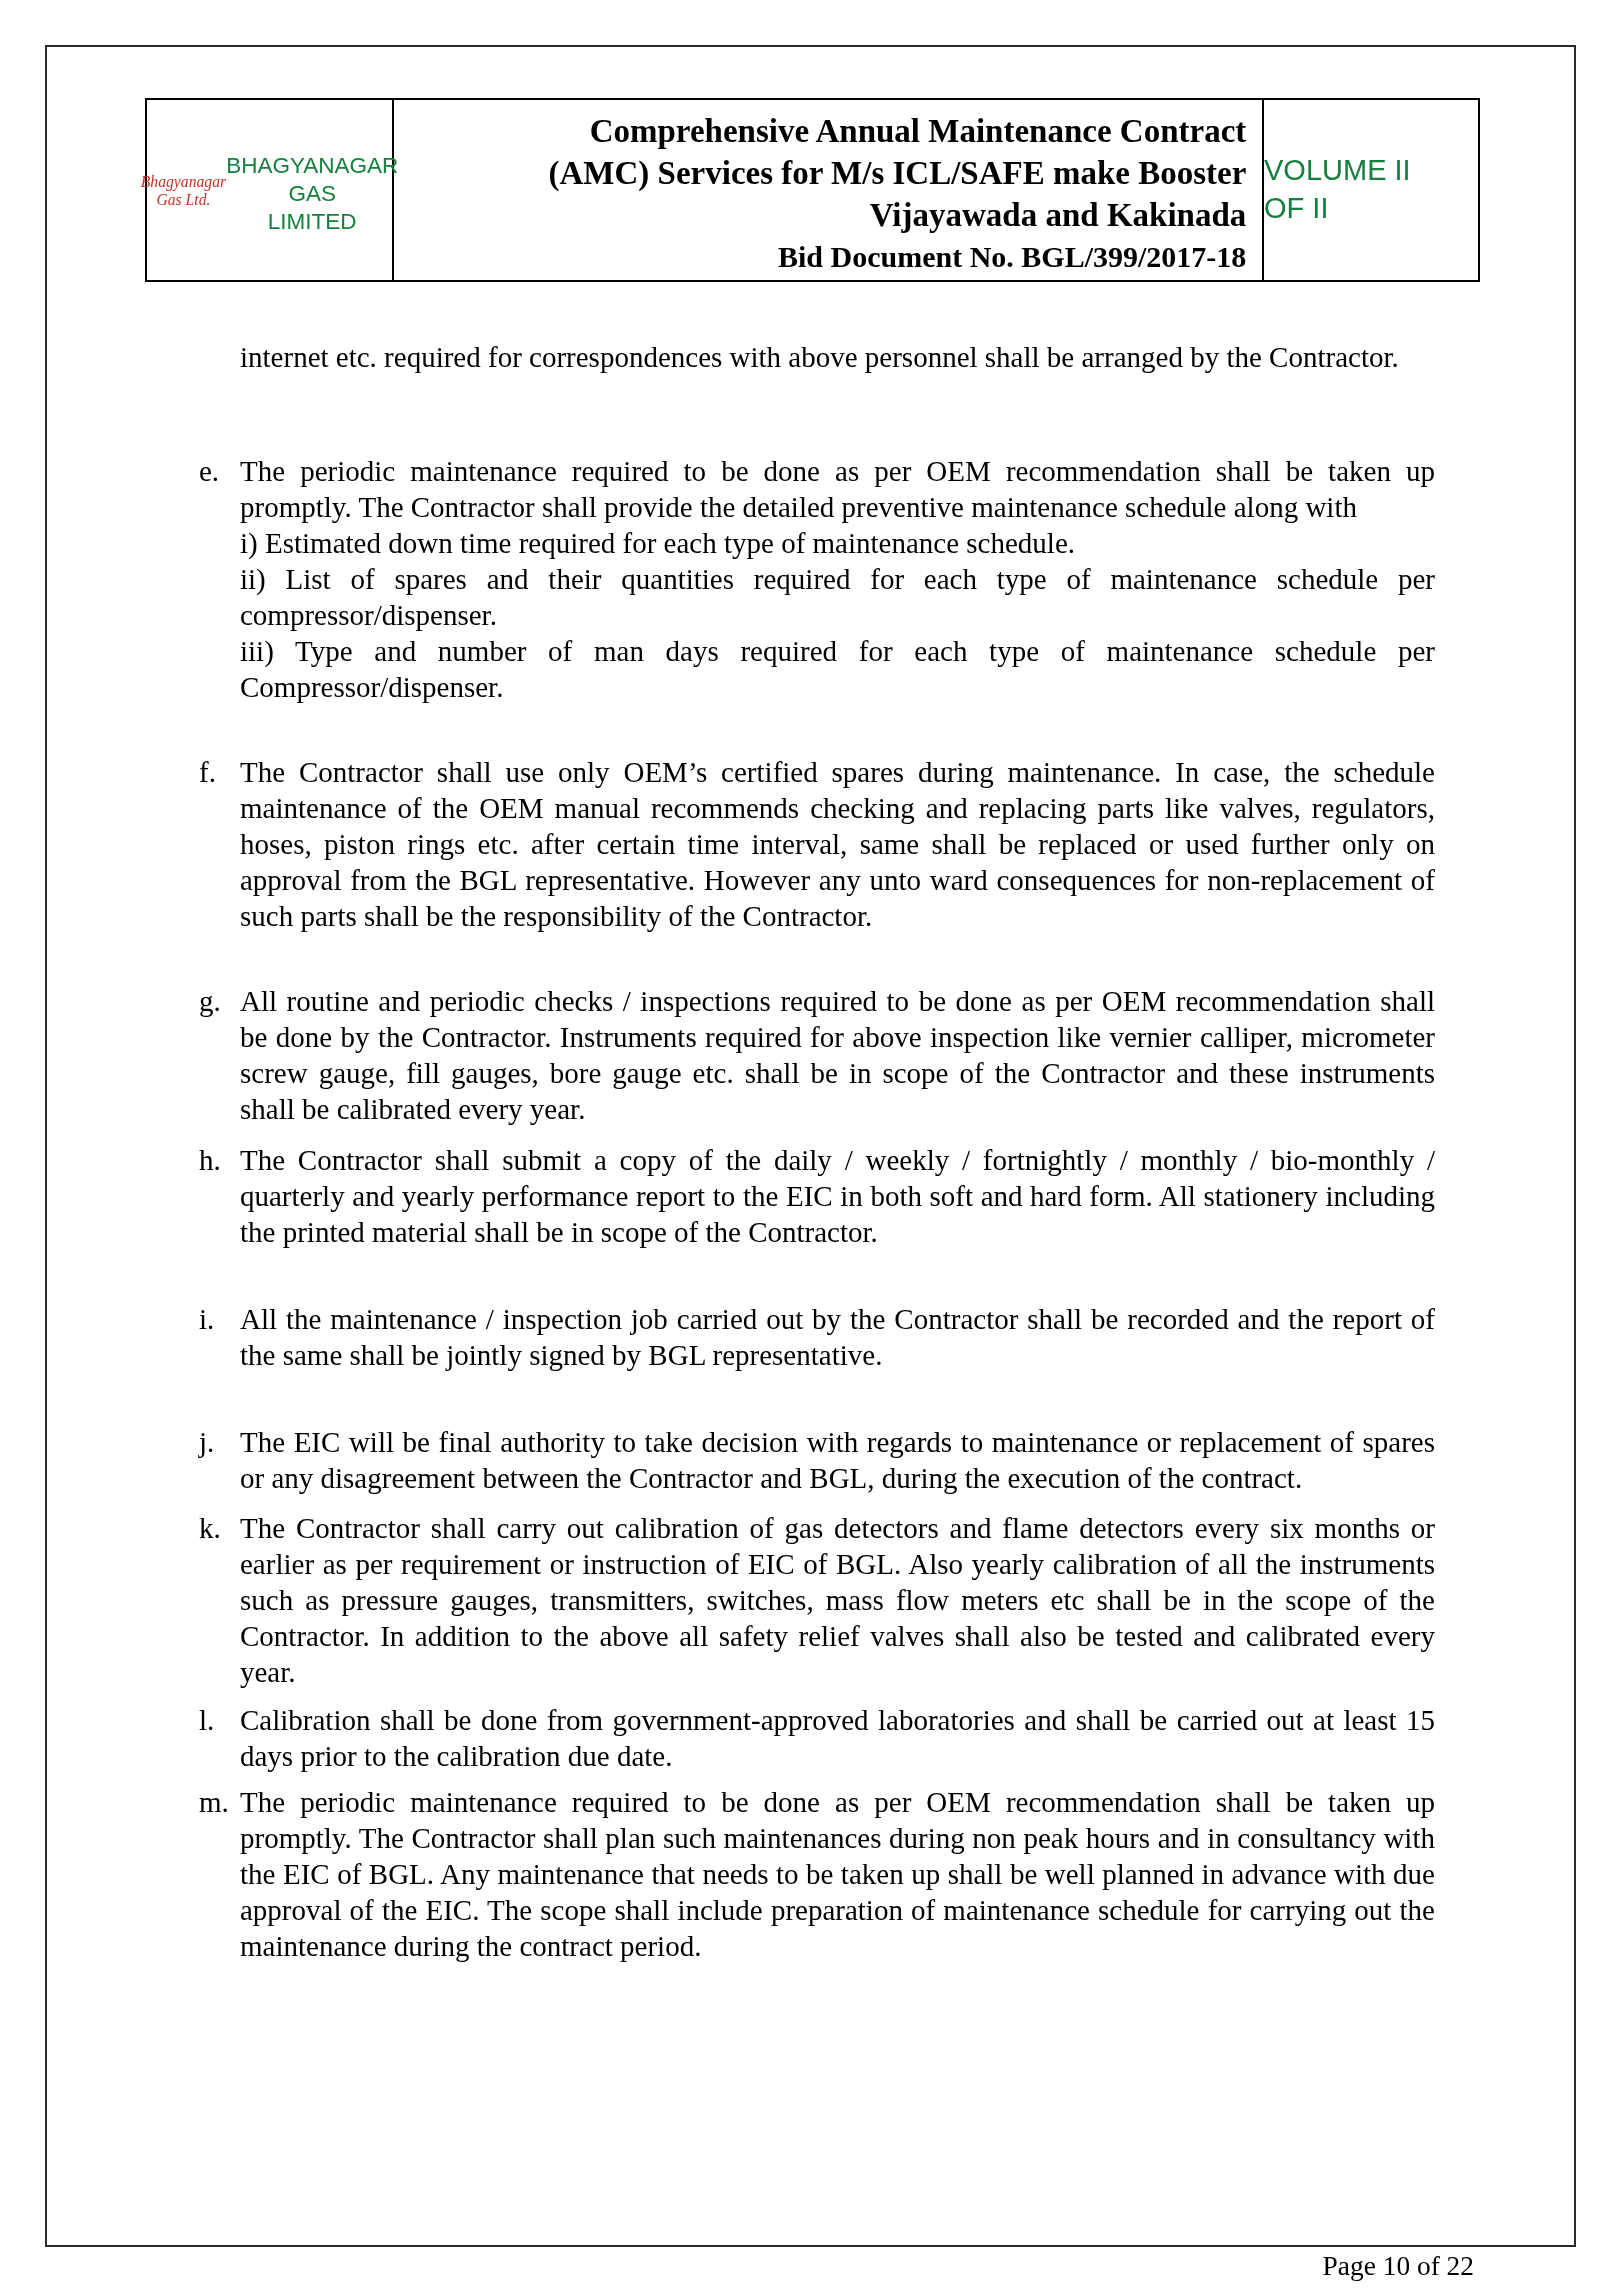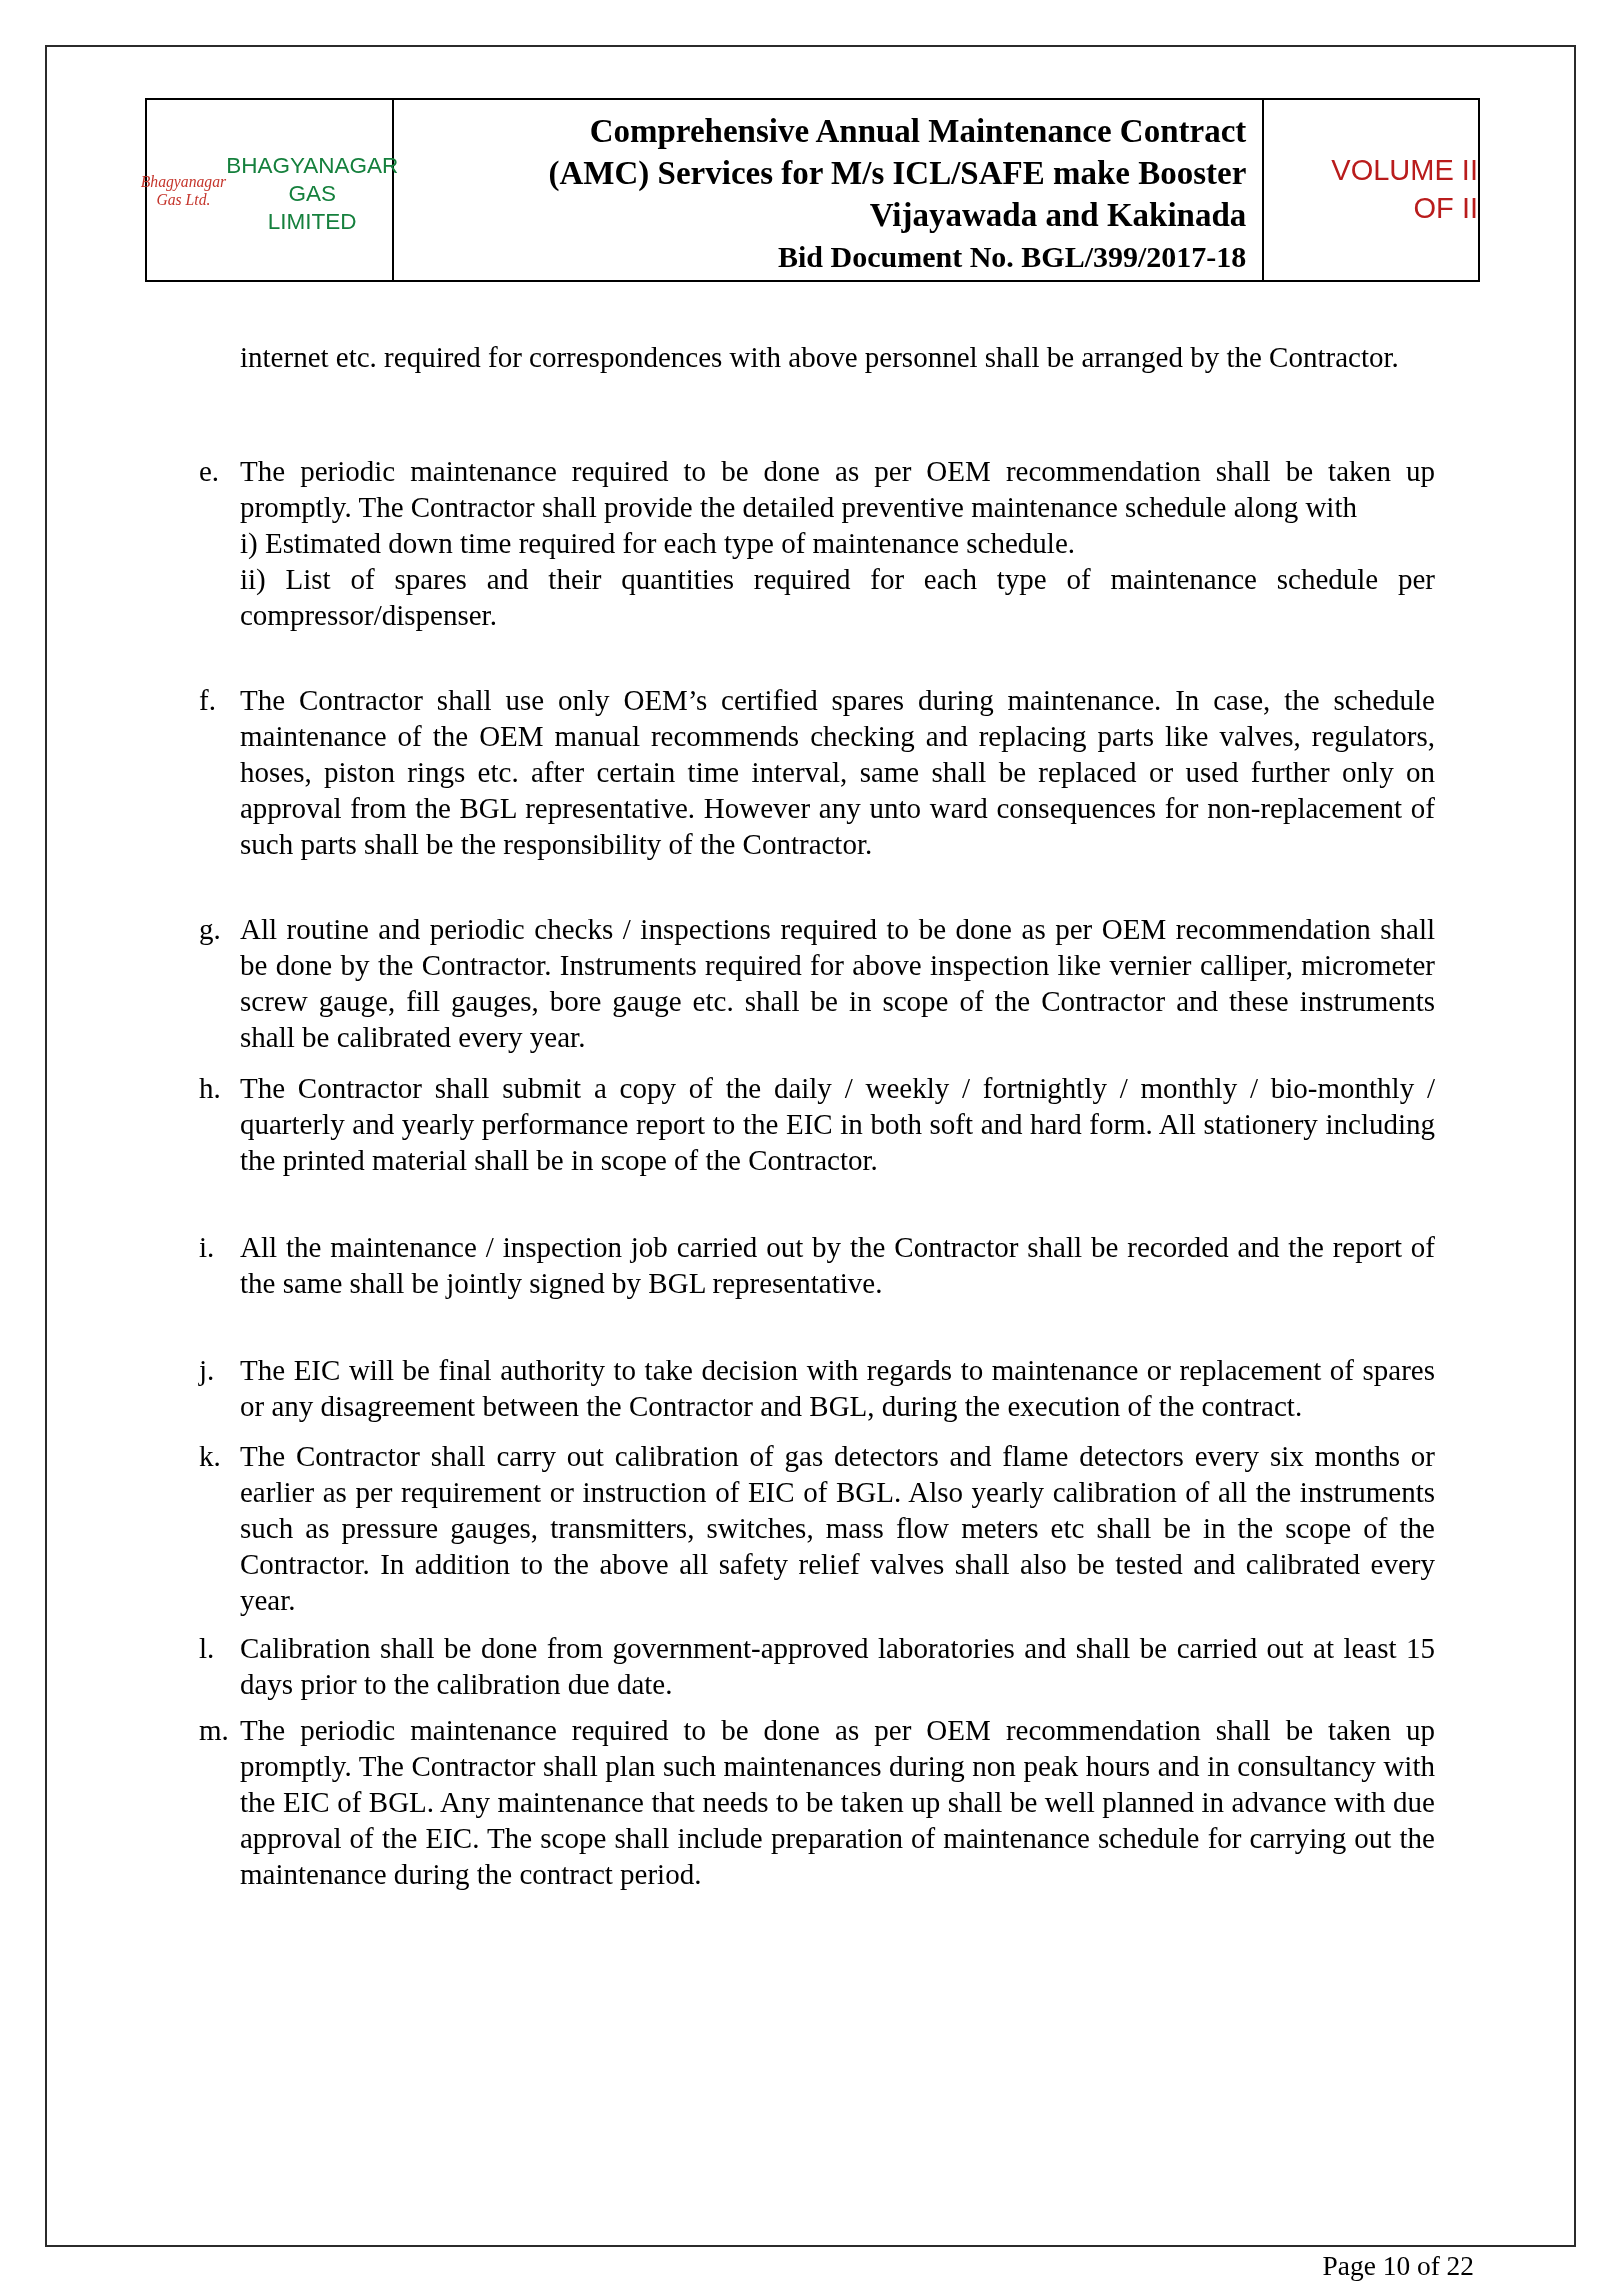--- a/index.html
+++ b/index.html
@@ -59,25 +59,25 @@
     line-height:1.28;
   }
   .bid-line {
     font-weight:bold;
     font-size:30px;
     margin-top:3.9px;
   }
   .volume-cell {
     width:214px;
     display:flex; flex-direction:column;
-    align-items:flex-end; justify-content:center;
+    align-items:flex-start; justify-content:center;
     font-family:"Liberation Sans", sans-serif;
     font-size:29px;
     line-height:1.3;
-    color:#b91c1c;
+    color:#15803d;
   }
   
   .content {
     position:absolute;
     left:145px; top:339px;
     width:1290px;
     font-size:29px;
     line-height:36px;
   }
   .intro {
@@ -156,20 +156,21 @@
 <div class="content">
 
   <p class="intro">internet etc. required for correspondences with above personnel shall be arranged by the Contractor.</p>
 
   <div class="item gap-e">
     <span class="letter">e.</span>
     <div class="text">
       <div>The periodic maintenance required to be done as per OEM recommendation shall be taken up promptly. The Contractor shall provide the detailed preventive maintenance schedule along with</div>
       <div>i) Estimated down time required for each type of maintenance schedule.</div>
       <div>ii) List of spares and their quantities required for each type of maintenance schedule per compressor/dispenser.</div>
+      <div>iii) Type and number of man days required for each type of maintenance schedule per Compressor/dispenser.</div>
     </div>
   </div>
 
   <div class="item gap-f">
     <span class="letter">f.</span>
     <div class="text">The Contractor shall use only OEM’s certified spares during maintenance. In case, the schedule maintenance of the OEM manual recommends checking and replacing parts like valves, regulators, hoses, piston rings etc. after certain time interval, same shall be replaced or used further only on approval from the BGL representative. However any unto ward consequences for non-replacement of such parts shall be the responsibility of the Contractor.</div>
   </div>
 
   <div class="item gap-g">
     <span class="letter">g.</span>

